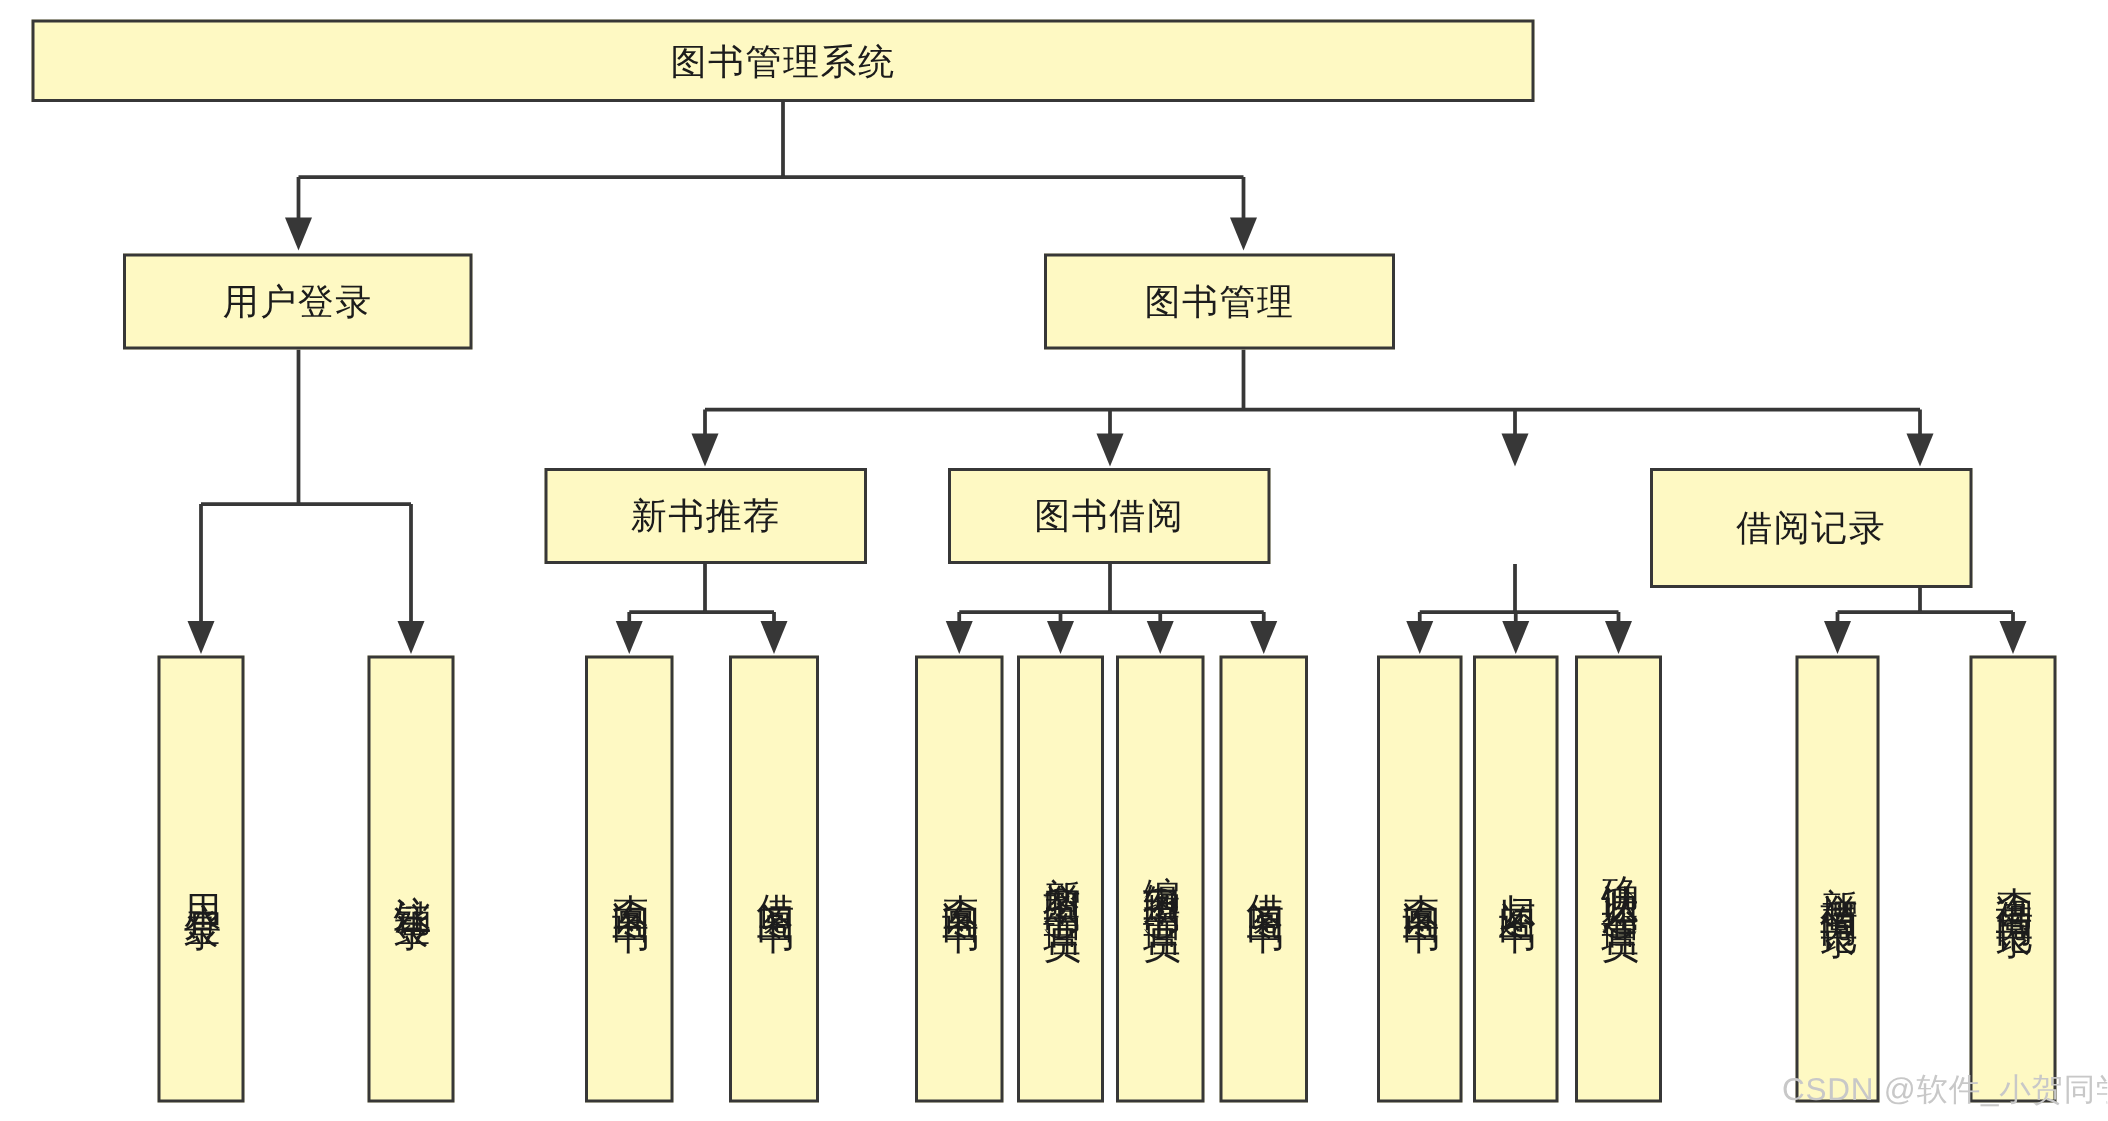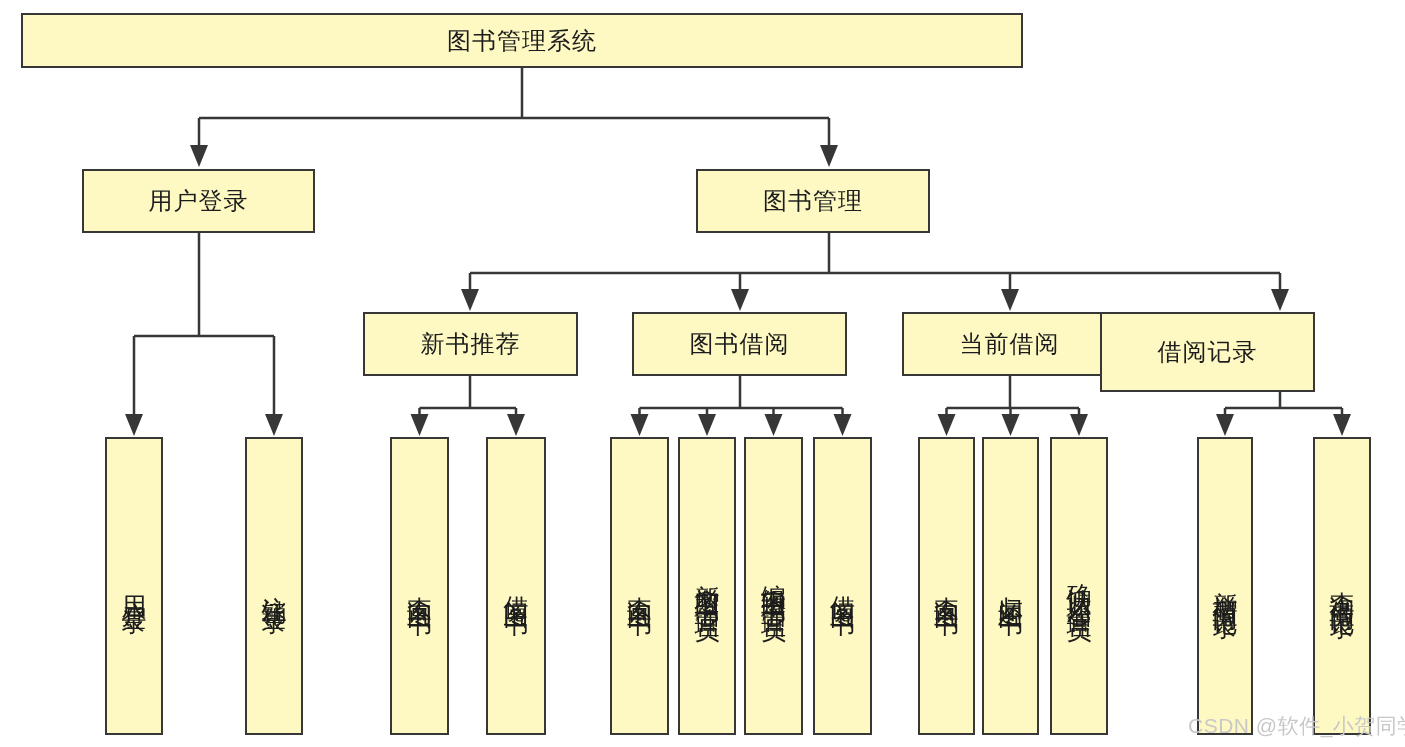--- a/index.html
+++ b/index.html
@@ -81,23 +81,20 @@
   <div class="box h-node" style="left:696px;top:169px;width:234px;height:64px">
     <span>图书管理</span>
   </div>
 
   <div class="box h-node" style="left:363px;top:312px;width:215px;height:64px">
     <span>新书推荐</span>
   </div>
   <div class="box h-node" style="left:632px;top:312px;width:215px;height:64px">
     <span>图书借阅</span>
   </div>
-  <div class="box h-node" style="left:902px;top:312px;width:215px;height:64px">
-    <span>当前借阅</span>
-  </div>
   <div class="box h-node" style="left:1100px;top:312px;width:215px;height:80px">
     <span>借阅记录</span>
   </div>
 
   <div class="box leaf" style="left:105px;top:437px;width:58px;height:298px">
     <span>用户登录</span>
   </div>
   <div class="box leaf" style="left:245px;top:437px;width:58px;height:298px">
     <span>注销登录</span>
   </div>

